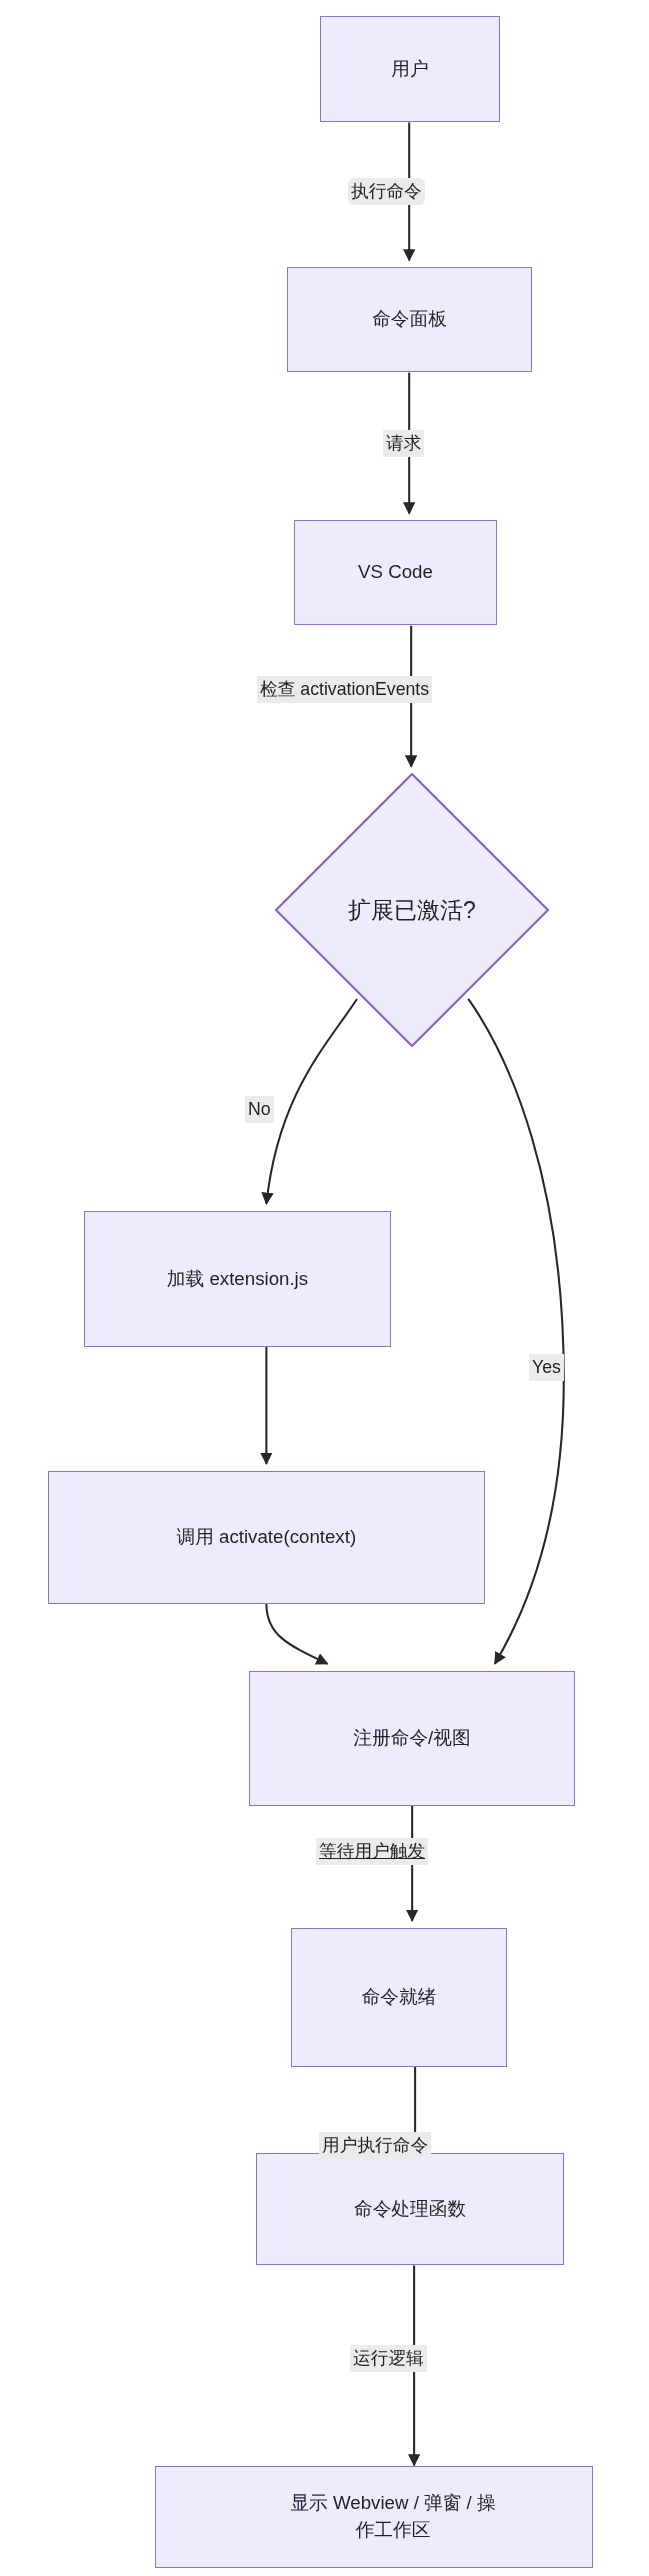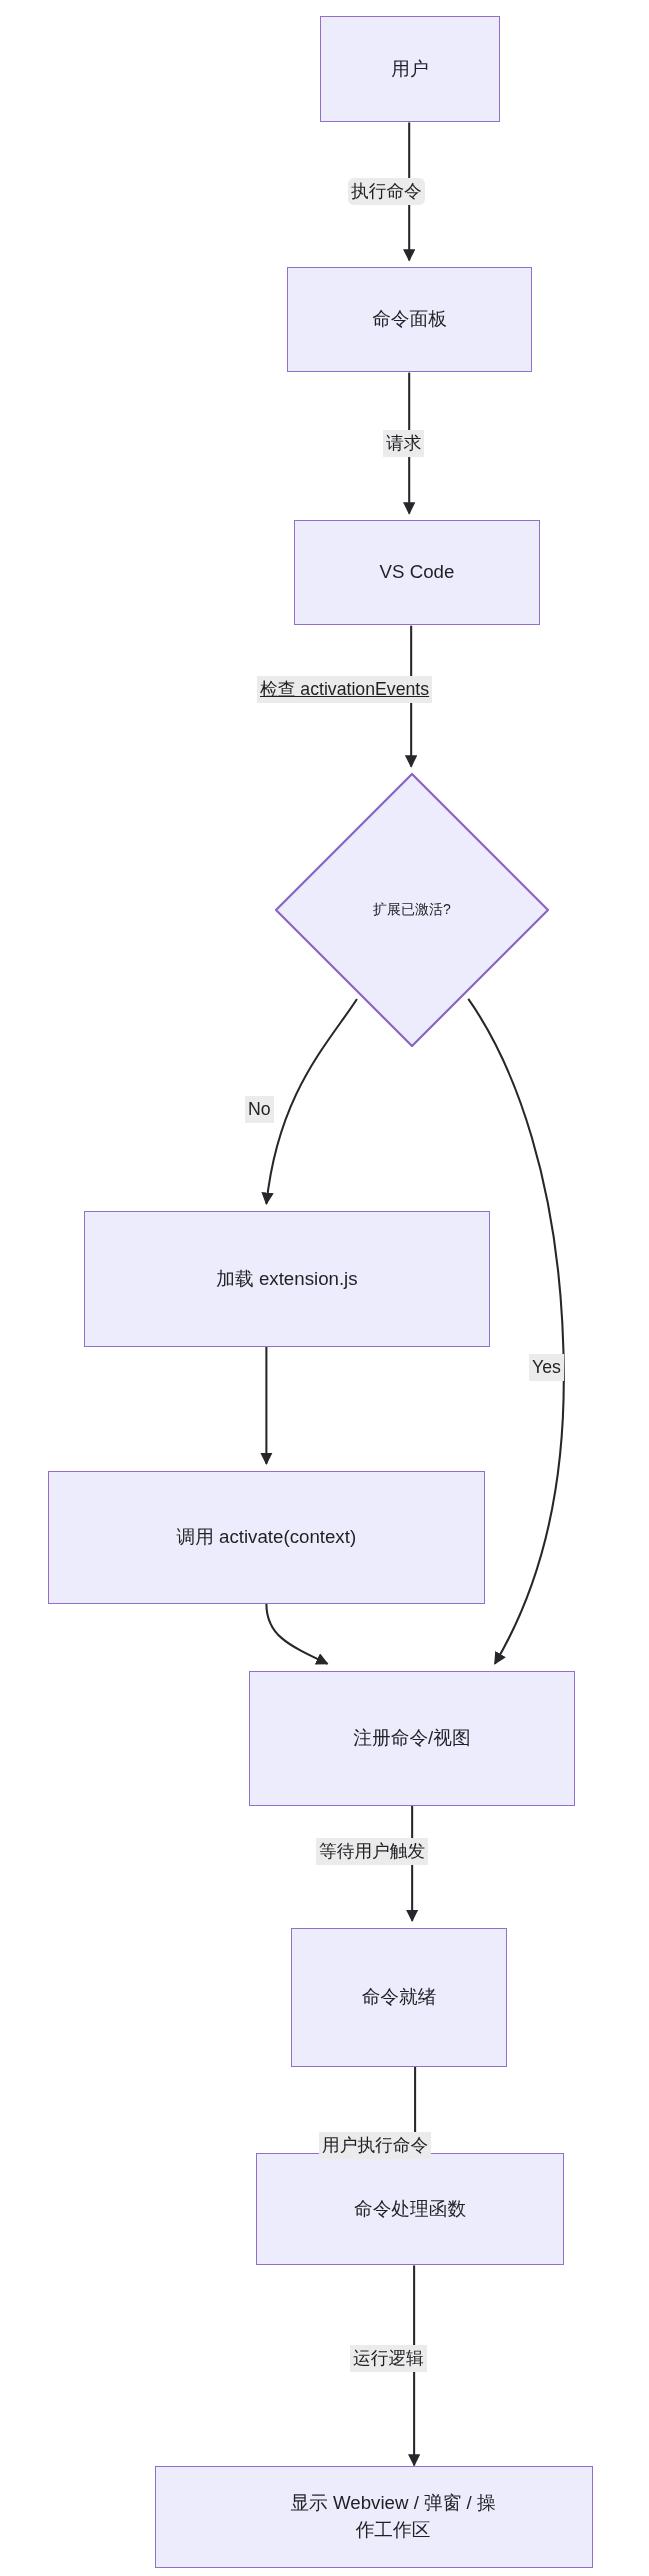--- a/index.html
+++ b/index.html
@@ -57,21 +57,21 @@
   }
   .diamond-shape {
     position: absolute;
     left: 0; top: 0;
     width: 100%;
     height: 100%;
   }
   .diamond-text {
     position: relative;
     z-index: 2;
-    font-size: 14px;
+    font-size: 23px;
     color: #1f1f24;
     text-align: center;
     white-space: nowrap;
   }
   .edge-label {
     position: absolute;
     background: #ebebeb;
     color: #1f1f24;
     font-size: 17.7px;
     line-height: 1.28;
@@ -106,32 +106,32 @@
   </svg>
 
   <div class="node" style="left:288px; top:15.8px; width:180px; height:106px;">
     <span class="node-label">用户</span>
   </div>
 
   <div class="node" style="left:255px; top:267px; width:245px; height:105px;">
     <span class="node-label">命令面板</span>
   </div>
 
-  <div class="node" style="left:262px; top:520px; width:246px; height:105px;">
+  <div class="node" style="left:262px; top:520px; width:203px; height:105px;">
     <span class="node-label">VS Code</span>
   </div>
 
   <div class="diamond-wrap" style="left:243px; top:773px; width:274px; height:274px;">
     <svg class="diamond-shape" viewBox="0 0 278 278" preserveAspectRatio="none" xmlns="http://www.w3.org/2000/svg">
       <polygon points="139,1 277,139 139,277 1,139" fill="#ececfc" stroke="#8a63c5" stroke-width="2.2"></polygon>
     </svg>
     <span class="diamond-text">扩展已激活?</span>
   </div>
 
-  <div class="node" style="left:52px; top:1211px; width:406px; height:136px;">
+  <div class="node" style="left:52px; top:1211px; width:307px; height:136px;">
     <span class="node-label">加载 extension.js</span>
   </div>
 
   <div class="node" style="left:15.8px; top:1471px; width:437px; height:133px;">
     <span class="node-label">调用 activate(context)</span>
   </div>
 
   <div class="node" style="left:217px; top:1671px; width:326px; height:135px;">
     <span class="node-label">注册命令/视图</span>
   </div>
@@ -150,33 +150,33 @@
   </div>
 
   <div class="edge-label" style="left:316px; top:178px;border-radius:6px;">
     <span>执行命令</span>
   </div>
 
   <div class="edge-label" style="left:351px; top:430px;">
     <span>请求</span>
   </div>
 
-  <div class="edge-label" style="left:225px; top:676px;text-decoration:underline;">
+  <div class="edge-label" style="left:225px; top:676px;">
     <span>检查 activationEvents</span>
   </div>
 
   <div class="edge-label" style="left:213px; top:1096px;text-align:right;">
     <span>No</span>
   </div>
 
   <div class="edge-label" style="left:497px; top:1354px;">
     <span>Yes</span>
   </div>
 
-  <div class="edge-label" style="left:284px; top:1838px;">
+  <div class="edge-label" style="left:284px; top:1838px;text-decoration:underline;">
     <span>等待用户触发</span>
   </div>
 
   <div class="edge-label" style="left:287px; top:2132px;">
     <span>用户执行命令</span>
   </div>
 
   <div class="edge-label" style="left:318px; top:2345px;">
     <span>运行逻辑</span>
   </div>

